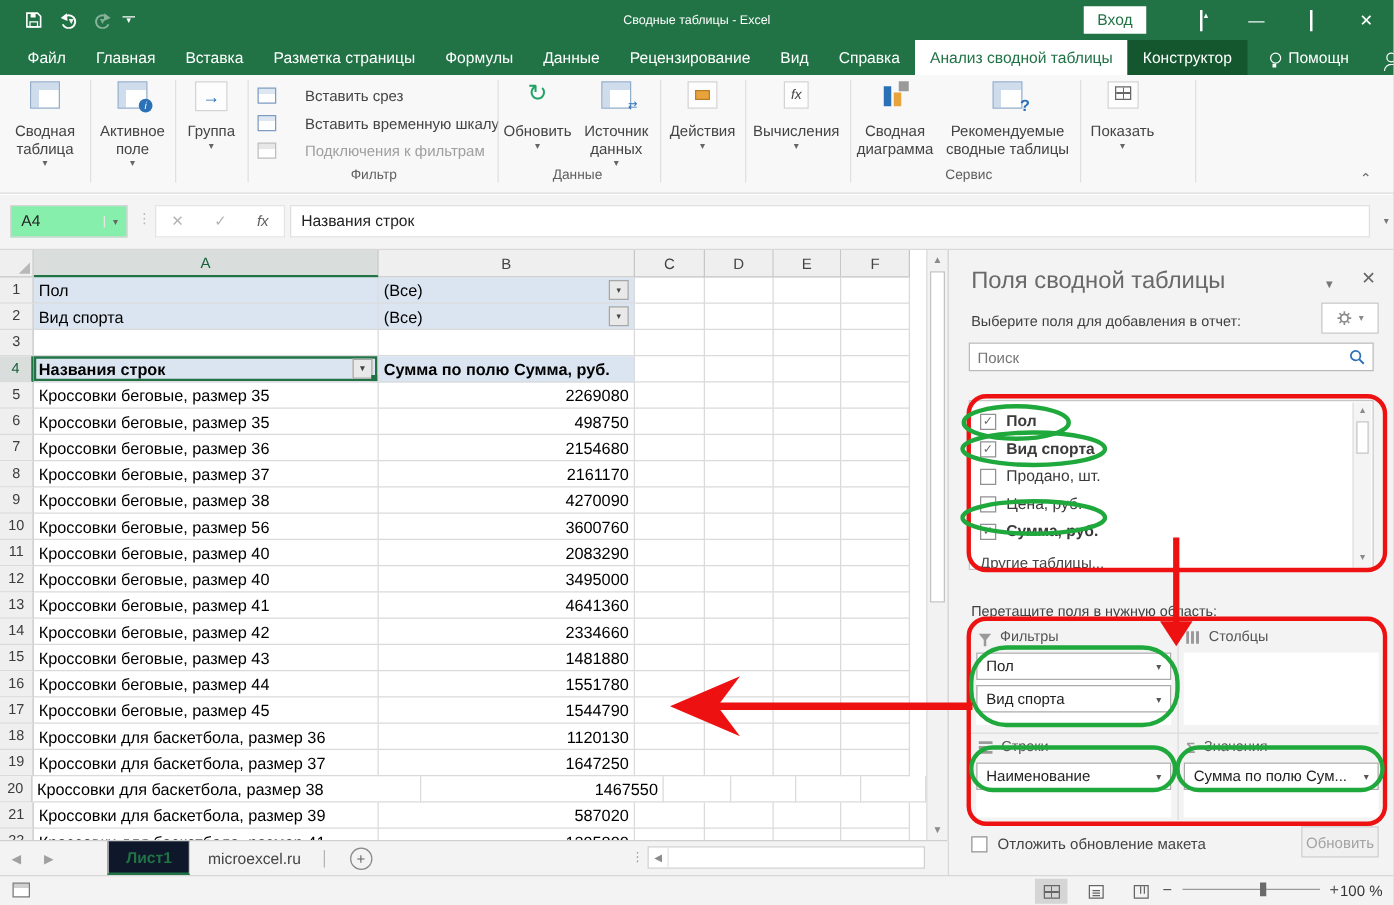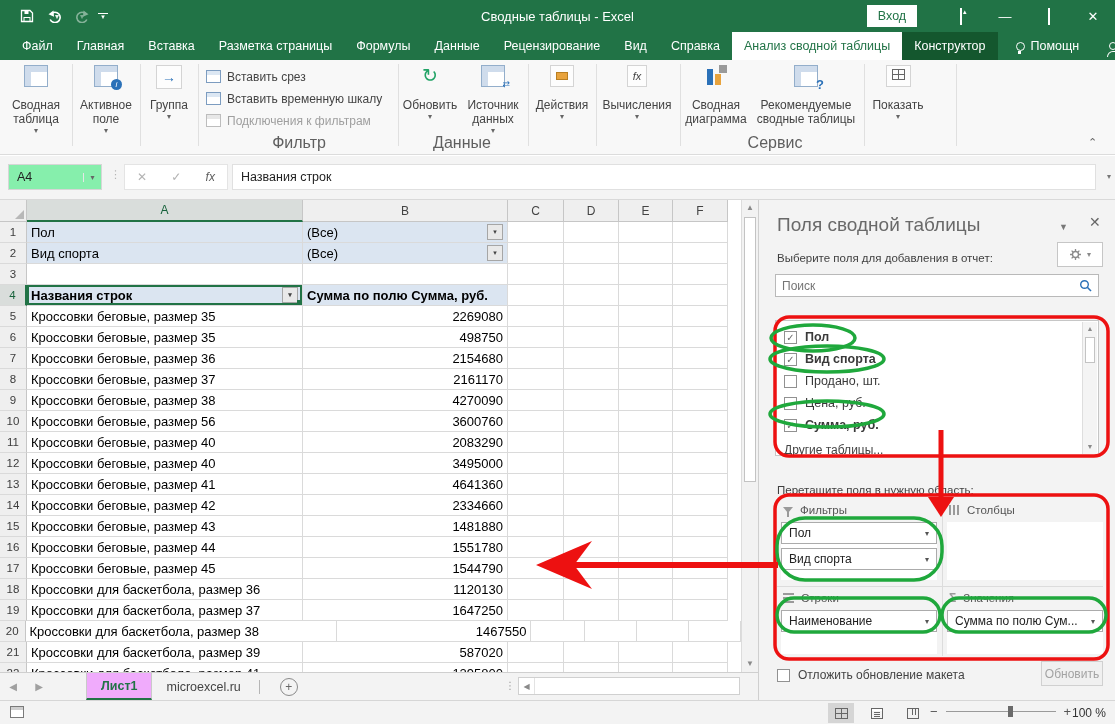--- a/index.html
+++ b/index.html
@@ -7,21 +7,21 @@
   body{margin:0;font-family:"Liberation Sans",sans-serif;background:#888;}
   #root{position:relative;width:1115px;height:724px;background:#fff;overflow:hidden;}
 
   
   .titlebar{position:absolute;left:0;top:0;width:1115px;height:32px;background:var(--green);display:flex;align-items:center;color:#fff;}
   .qat{display:flex;align-items:center;gap:14px;margin-left:20px;}
   .qicon{display:flex;align-items:center;color:#fff;}
   .qicon.dim{opacity:.45;}
   .qdd{font-size:8px;margin-left:-9px;opacity:.9;}
   .qatmark{width:10px;border-top:1.5px solid #fff;padding-top:1px;font-size:7px;line-height:4px;text-align:center;}
-  .titletext{position:absolute;left:0;right:0;text-align:center;font-size:13px;color:#fff;pointer-events:none;}
+  .titletext{position:absolute;left:0;right:0;text-align:center;font-size:10px;color:#fff;pointer-events:none;}
   .signin{position:absolute;left:867px;top:5px;width:50px;height:22px;background:#fff;color:var(--green);font-size:12.5px;display:flex;align-items:center;justify-content:center;}
   .winbtns{position:absolute;right:0;top:0;height:32px;display:flex;align-items:center;}
   .winbtn{width:44px;text-align:center;font-size:13px;color:#fff;}
   .rdo{width:13px;height:11px;border:1px solid #fff;position:relative;margin:0 auto;}
   .rdo::after{content:"▴";position:absolute;left:2px;top:-1px;font-size:7px;}
   .maxbox{width:10px;height:10px;border:1px solid #fff;margin:0 auto;}
 
   
   .tabsrow{position:absolute;left:0;top:32px;width:1115px;height:28px;background:var(--green);display:flex;align-items:stretch;padding-left:10px;}
   .tab{color:#fff;font-size:12.5px;padding:0 12px;display:flex;align-items:center;white-space:nowrap;}
@@ -34,22 +34,22 @@
   .ticon.person{width:8px;height:8px;border:1.5px solid #fff;border-radius:50%;position:relative;}
   .ticon.person::after{content:"";position:absolute;left:-3px;top:8px;width:12px;height:5px;border:1.5px solid #fff;border-bottom:none;border-radius:6px 6px 0 0;}
 
   
   .ribbon{position:absolute;left:0;top:60px;width:1115px;height:95px;background:#f8f8f8;border-bottom:1px solid #dcdcdc;font-size:12px;color:#444;}
   .rsep{position:absolute;top:4px;height:82px;width:1px;background:#e0e0e0;}
   .bigbtn{position:absolute;top:5px;text-align:center;line-height:14px;}
   .bigbtn .iconbox{height:30px;display:flex;align-items:flex-start;justify-content:center;margin-bottom:3px;}
   .boxed{border:1px solid #d4d4d4;background:#fdfdfd;padding:3px 5px;}
   .dd{font-size:8px;color:#666;line-height:9px;display:block;}
-  .glabel{position:absolute;top:74px;font-size:16px;color:#5f5f5f;text-align:center;}
-  .stackbtn{position:absolute;left:206px;height:21px;display:flex;align-items:center;gap:6px;font-size:12px;color:#444;white-space:nowrap;}
+  .glabel{position:absolute;top:74px;font-size:11px;color:#5f5f5f;text-align:center;}
+  .stackbtn{position:absolute;left:206px;height:21px;display:flex;align-items:center;gap:23px;font-size:12px;color:#444;white-space:nowrap;}
   .stackbtn.dis{color:#9f9f9f;}
   .collapse{position:absolute;left:1088px;top:76px;font-size:11px;color:#666;}
 
   
   .bigtbl{width:24px;height:22px;border:1px solid #93aecb;background:linear-gradient(90deg,#cfdcec 0 6px,rgba(0,0,0,0) 6px),linear-gradient(#cfdcec 0 6px,#fff 6px);position:relative;}
   .infodot{position:absolute;right:-5px;bottom:-4px;width:11px;height:11px;border-radius:50%;background:#2b71b8;color:#fff;font-size:8px;line-height:11px;text-align:center;font-style:italic;}
   .arrowico{color:#2b71b8;font-size:14px;font-weight:bold;line-height:16px;}
   .mini{width:15px;height:13px;border:1px solid #7c9cc0;background:linear-gradient(#dce7f3 0 4px,#fff 4px);flex:0 0 auto;}
   .mini.gray{border-color:#bdbdbd;background:linear-gradient(#e7e7e7 0 4px,#fff 4px);}
   .refresharrow{font-size:19px;color:#21a366;line-height:22px;}
@@ -94,21 +94,21 @@
   .vscroll{position:absolute;left:741px;top:200px;width:17px;height:472px;background:#f2f2f2;border-left:1px solid #dcdcdc;}
   .varrow{height:16px;text-align:center;font-size:8px;color:#8a8a8a;line-height:16px;}
   .vthumb{position:absolute;left:2px;top:17px;width:12px;height:265px;background:#ffffff;border:1px solid #c3c3c3;}
   .varrow.bot{position:absolute;bottom:0;width:100%;}
 
   
   .sheetbar{position:absolute;left:0;top:672px;width:758px;height:28px;background:#f3f3f3;border-top:1px solid #cfcfcf;display:flex;align-items:stretch;font-size:12.5px;color:#444;}
   .snav{width:26px;display:flex;align-items:center;justify-content:center;color:#a0a0a0;font-size:10px;}
   .sheettabs{display:flex;align-items:stretch;margin-left:34px;}
   .sheettab{padding:0 14px;display:flex;align-items:center;}
-  .sheettab.active{background:#f0abfc;border:1px solid #c9c9c9;border-top:none;border-bottom:2px solid var(--green);color:var(--green);font-weight:bold;}
+  .sheettab.active{background:#0f172a;border:1px solid #c9c9c9;border-top:none;border-bottom:2px solid var(--green);color:var(--green);font-weight:bold;}
   .stdiv{width:1px;height:14px;background:#b5b5b5;align-self:center;margin:0 4px;}
   .addsheet{width:18px;height:18px;border:1px solid #8a8a8a;border-radius:50%;color:#666;font-size:12px;line-height:16px;text-align:center;align-self:center;margin-left:16px;}
   .sdots{position:absolute;left:505px;top:7px;color:#9a9a9a;font-size:10px;}
   .hscroll{position:absolute;left:518px;top:4px;width:222px;height:18px;background:#fff;border:1px solid #d0d0d0;display:flex;}
   .hscroll .ha{width:16px;border-right:1px solid #e3e3e3;font-size:8px;color:#8a8a8a;display:flex;align-items:center;justify-content:center;}
 
   
   .statusbar{position:absolute;left:0;top:700px;width:1115px;height:24px;background:#f3f3f3;border-top:1px solid #d6d6d6;}
   .macroicon{position:absolute;left:10px;top:5px;width:14px;height:12px;border:1px solid #7a7a7a;background:linear-gradient(#cfcfcf 0 3px,#fff 3px);}
   .viewbtns{position:absolute;left:828px;top:2px;display:flex;gap:10px;}

